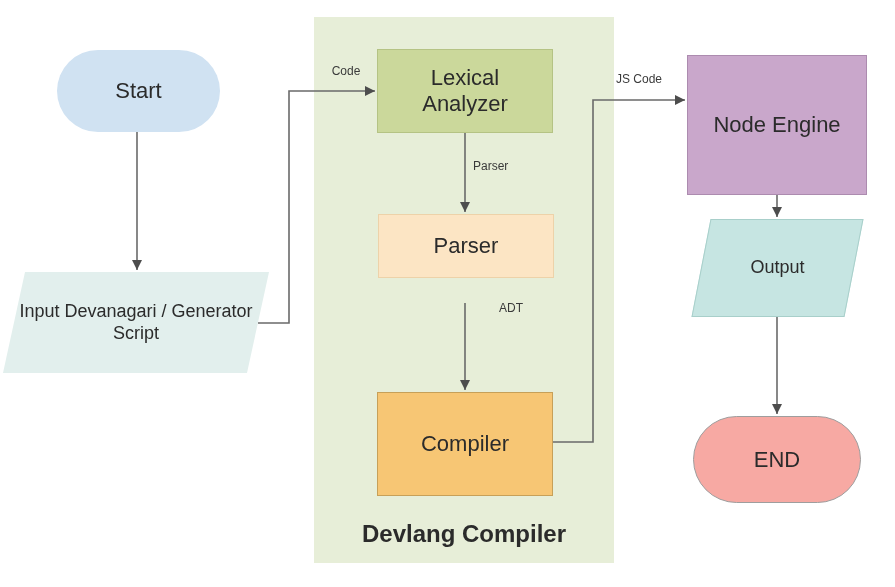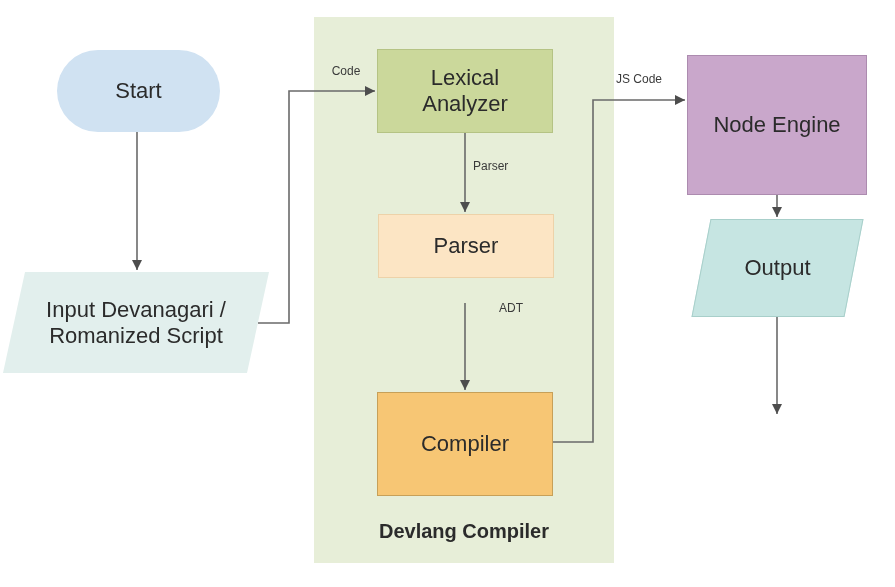--- a/index.html
+++ b/index.html
@@ -15,21 +15,21 @@
   .container-box {
     position: absolute;
     left: 314px; top: 17px;
     width: 300px; height: 546px;
   }
   .container-label {
     position: absolute;
     left: 314px; top: 520px;
     width: 300px;
     text-align: center;
-    font-size: 20px;
+    font-size: 24px;
     font-weight: bold;
     color: #2b2b2b;
   }
   .node {
     position: absolute;
     display: flex;
     align-items: center;
     justify-content: center;
     text-align: center;
     font-size: 22px;
@@ -53,21 +53,21 @@
     box-sizing: border-box;
     border: 1px solid transparent;
   }
   .para-input  .para-bg { transform: skewX(-12.3deg); }
   .para-output .para-bg { transform: skewX(-11deg); }
   .para-label {
     position: relative;
     width: 100%; height: 100%;
     display: flex; align-items: center; justify-content: center;
     text-align: center;
-    font-size: 22px;
+    font-size: 18px;
     color: #2b2b2b;
     line-height: 1.18;
   }
   .label-narrow { width: 110px; margin: 0 auto; }
   .edge-label {
     position: absolute;
     font-size: 12px;
     color: #3a3a3a;
     white-space: nowrap;
   }
@@ -98,21 +98,21 @@
     <path d="M777,156 V217" fill="none" stroke-width="1.6" marker-end="url(#arrow)" stroke="#6a6a6a"></path>
     <path d="M777,317 V414" fill="none" stroke-width="1.6" marker-end="url(#arrow)" stroke="#6a6a6a"></path>
   </svg>
 
   <div class="node stadium-start" style="background-color: rgb(208, 226, 242);">
     <span>Start</span>
   </div>
 
   <div class="para-wrap para-input">
     <div class="para-bg" style="background-color: rgb(226, 239, 237);"></div>
-    <div class="para-label">Input Devanagari / Romanized Script</div>
+    <div class="para-label">Input Devanagari / Generator Script</div>
   </div>
 
   <div class="node rect-lexical" style="background-color: rgb(203, 216, 155); border-color: rgb(181, 195, 132);">
     <span class="label-narrow">Lexical Analyzer</span>
   </div>
 
   <div class="node rect-parser" style="background-color: rgb(252, 229, 196); border-color: rgb(237, 210, 169);">
     <span>Parser</span>
   </div>
 
@@ -124,19 +124,22 @@
 
   <div class="node rect-node" style="background-color: rgb(201, 167, 203); border-color: rgb(172, 139, 175);">
     <span>Node Engine</span>
   </div>
 
   <div class="para-wrap para-output">
     <div class="para-bg" style="background-color: rgb(198, 229, 226); border-color: rgb(168, 207, 202);"></div>
     <div class="para-label">Output</div>
   </div>
 
+  <div class="node stadium-end" style="background-color: rgb(247, 169, 163); border-color: rgb(158, 158, 158);">
+    <span>END</span>
+  </div>
 
   <div class="edge-label edge-code">Code</div>
   <div class="edge-label edge-tokens">Parser</div>
   <div class="edge-label edge-adt">ADT</div>
   <div class="edge-label edge-jscode">JS Code</div>
 
 </div>
 
 </body></html>

